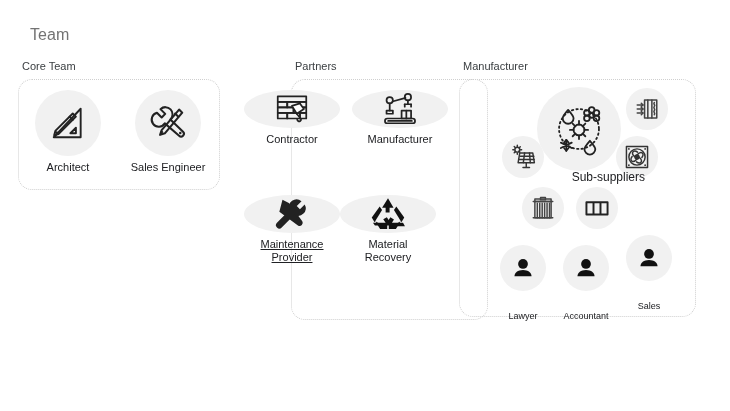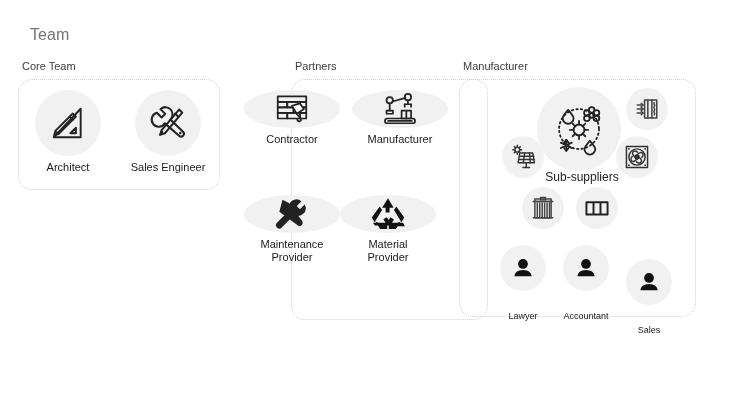--- a/index.html
+++ b/index.html
@@ -77,21 +77,21 @@
   .caption.small { font-size: 9px; line-height: 11px; margin-top: 20px; }
 
   
   #node-architect { left: 19px;  top: 90px;  width: 98px; }
   #node-facade    { left: 119px; top: 90px;  width: 98px; }
   #node-architect .bubble, #node-facade .bubble { width: 66px; height: 66px; }
 
   
   #node-contractor  { left: 244px; top: 90px;  width: 96px; }
   #node-manufacturer{ left: 352px; top: 90px;  width: 96px; }
-  #node-maintenance { left: 244px; top: 195px; width: 96px; }
+  #node-maintenance { left: 244px; top: 195px; width: 96px; text-decoration: underline; }
   #node-material    { left: 340px; top: 195px; width: 96px; }
 
   
   #node-hvac      { left: 537px; top: 87px;  width: 84px; }
   #node-hvac .bubble { width: 84px; height: 84px; }
   #node-radiator  { left: 626px; top: 88px;  width: 42px; }
   #node-radiator .bubble { width: 42px; height: 42px; }
   #node-fan       { left: 616px; top: 136px; width: 42px; }
   #node-fan .bubble { width: 42px; height: 42px; }
   #node-solar     { left: 502px; top: 136px; width: 42px; }
@@ -99,29 +99,29 @@
   #node-blinds    { left: 522px; top: 187px; width: 42px; }
   #node-blinds .bubble { width: 42px; height: 42px; }
   #node-window    { left: 576px; top: 187px; width: 42px; }
   #node-window .bubble { width: 42px; height: 42px; }
 
   #subsuppliers-label {
     position: absolute;
     left: 519px;
     top: 170px;
     width: 126px;
-    text-align: center;
+    text-align: right;
     font-size: 12px;
     color: #202124;
   }
 
   
   #node-lawyer     { left: 497px; top: 245px; width: 52px; }
   #node-accountant { left: 560px; top: 245px; width: 52px; }
-  #node-sales      { left: 623px; top: 259px; width: 52px; }
+  #node-sales      { left: 623px; top: 235px; width: 52px; }
   #node-lawyer .bubble, #node-accountant .bubble, #node-sales .bubble {
     width: 46px; height: 46px;
   }
 </style>
 </head>
 <body>
 
 <div id="page-title">Team</div>
 
 <div class="group" id="group-core">
@@ -230,21 +230,21 @@
         <path d="M34.5 14.5 l-3 4.5 9.5 15.5 3.5 -6 Z"></path>
         <path d="M5 35 h16 l-3 -4.5 4.5 -2.5 3 4.5 3 6 -21 0 z"></path>
         <path d="M43 35 h-14 l2.5 -4 -4.5 -2.8 -3.2 5 3.6 6.3 18 0 z"></path>
         <path d="M8 33 l6 10 9 0 0 -5 -7 0 z"></path>
         <path d="M40 33 l-6 10 -9 0 0 -5 7 0 z"></path>
         <path d="M22 38 l-6 0 3.2 5 z"></path>
       </svg>
     </span>
   </div>
   <div class="caption">Material
-Provider</div>
+Recovery</div>
 </div>
 
 <div class="group" id="group-out">
   <div class="group-label">Manufacturer</div>
   <div class="group-card"></div>
 </div>
 
 <div class="node" id="node-hvac">
   <div class="bubble">
     <span>

